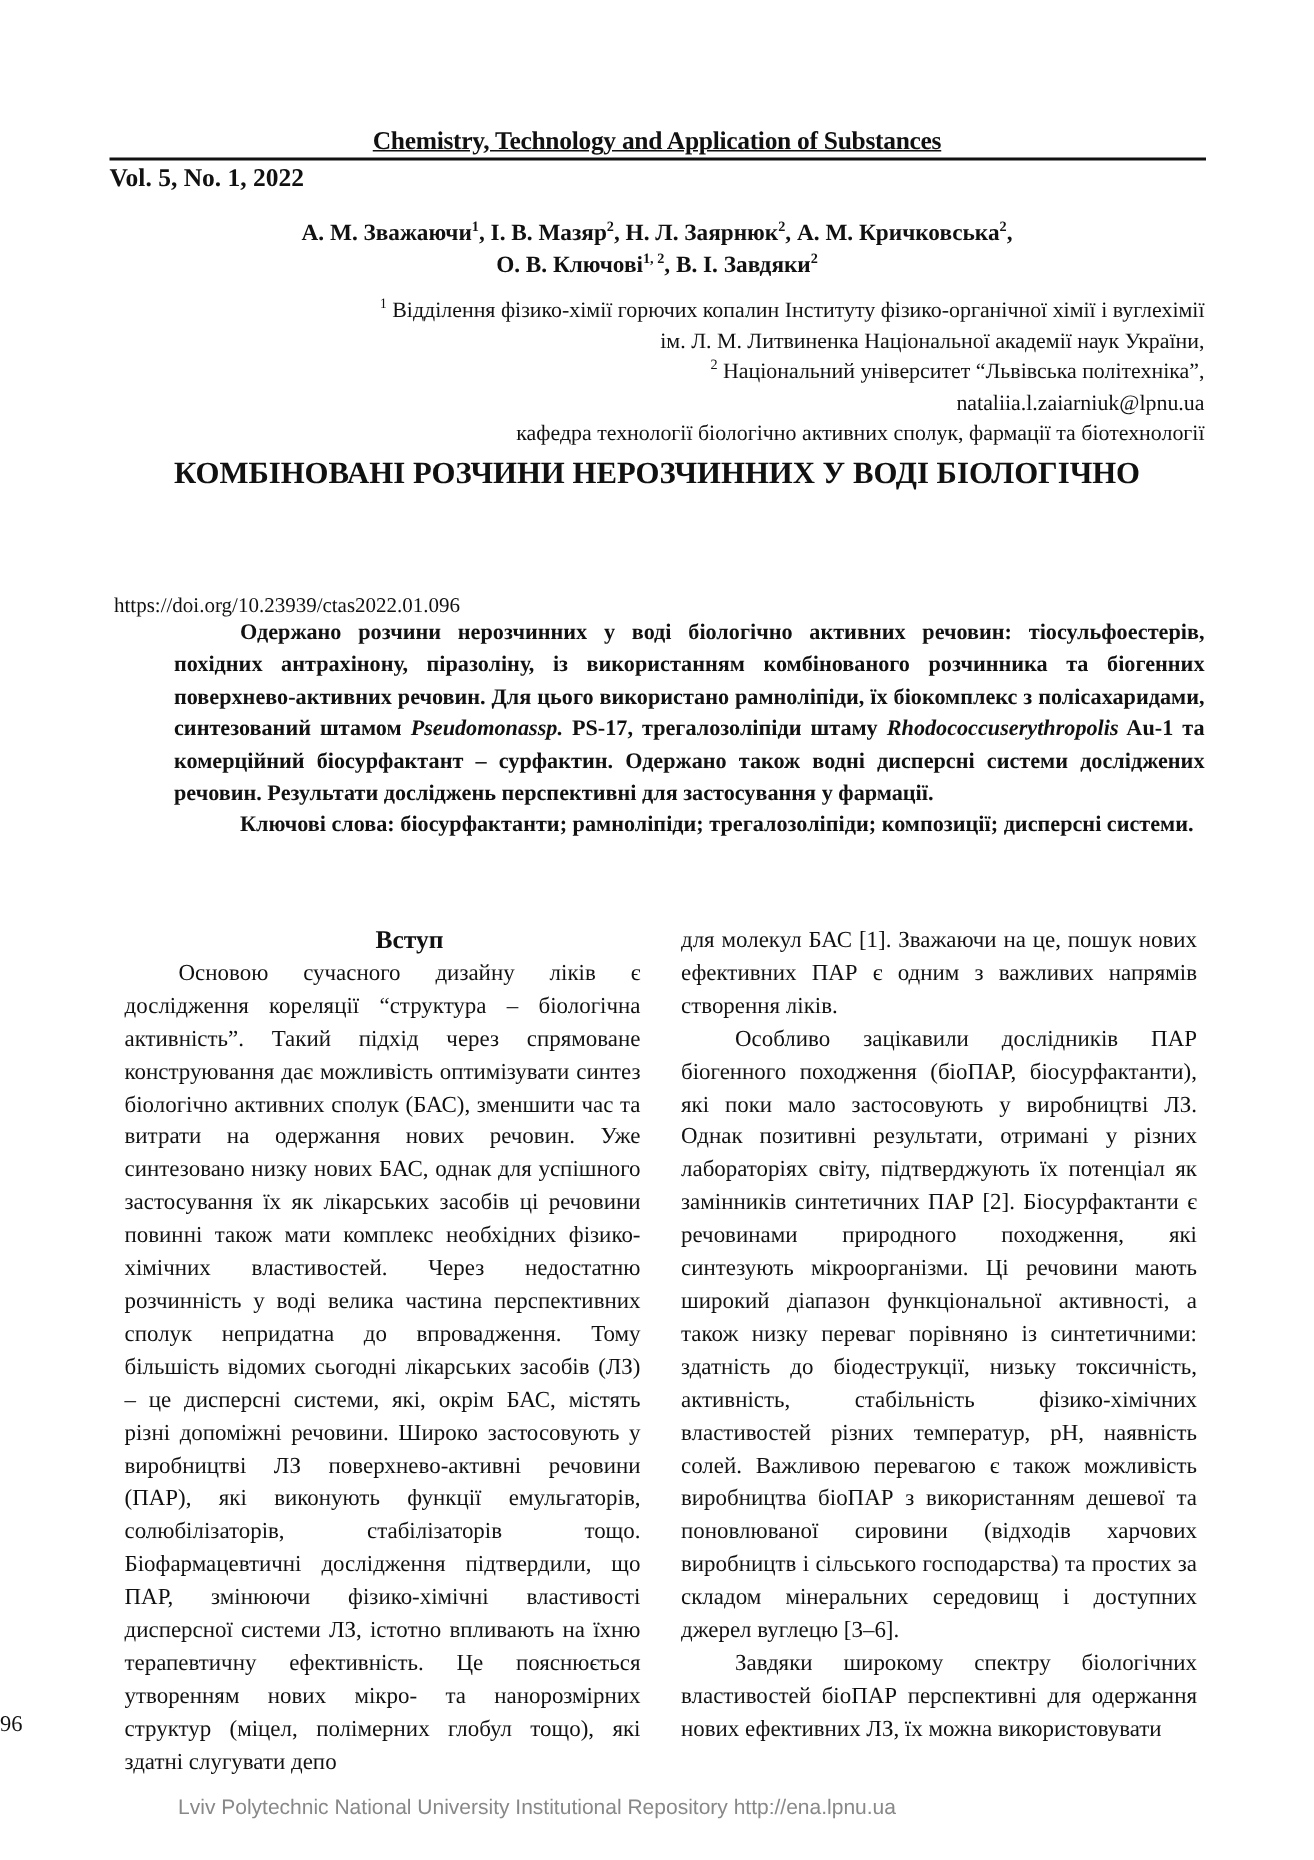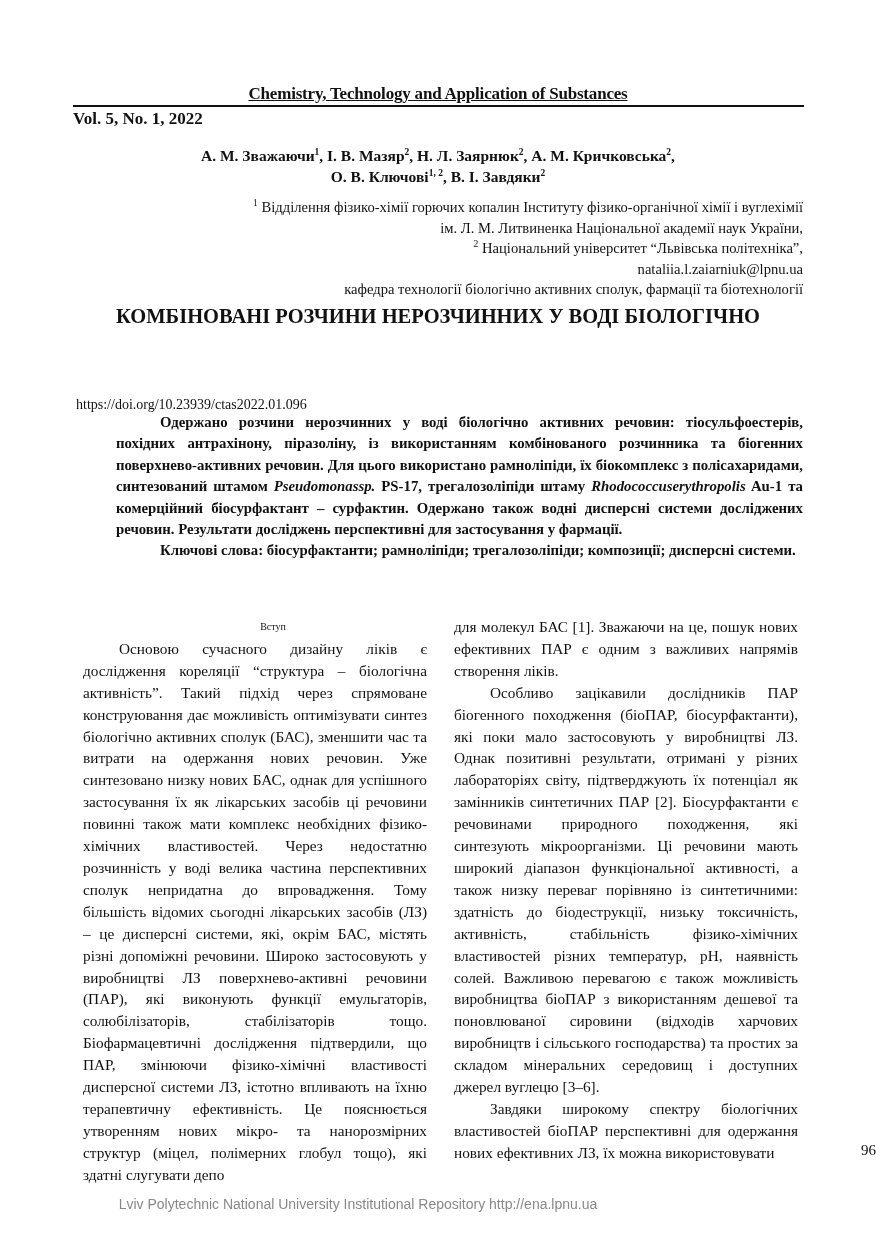--- a/index.html
+++ b/index.html
@@ -41,24 +41,24 @@
     .abstract i { font-style: italic; margin-top: 38px; }
     .col {
       position: absolute; top: 616px; width: 344px;
       font-size: 15.3px; line-height: 21.9px; text-align: justify;
     }
     .col-left { left: 83px; }
     .col-right { left: 454px; }
     .col p { margin: 0; text-indent: 36px; }
     .col p.cont { text-indent: 0; }
     .section-heading {
-      text-align: center; font-weight: normal; font-size: 10px; margin: 0; text-indent: 0;
+      text-align: center; font-weight: bold; font-size: 17px; margin: 0; text-indent: 0;
     }
     .page-number {
-      position: absolute; left: 0; width: 876px; top: 1142px; text-align: right; font-size: 15px;
+      position: absolute; left: 0; width: 876px; top: 1142px; text-align: left; font-size: 15px;
     }
     .repo-footer {
       position: absolute; left: 0; width: 716px; top: 1196px; text-align: center;
       font-family: "Liberation Sans", "DejaVu Sans", sans-serif; font-size: 14px; color: #888;
     }
   </style>
 </head>
 <body>
 
 <div class="journal-title">Chemistry, Technology and Application of Substances</div>

